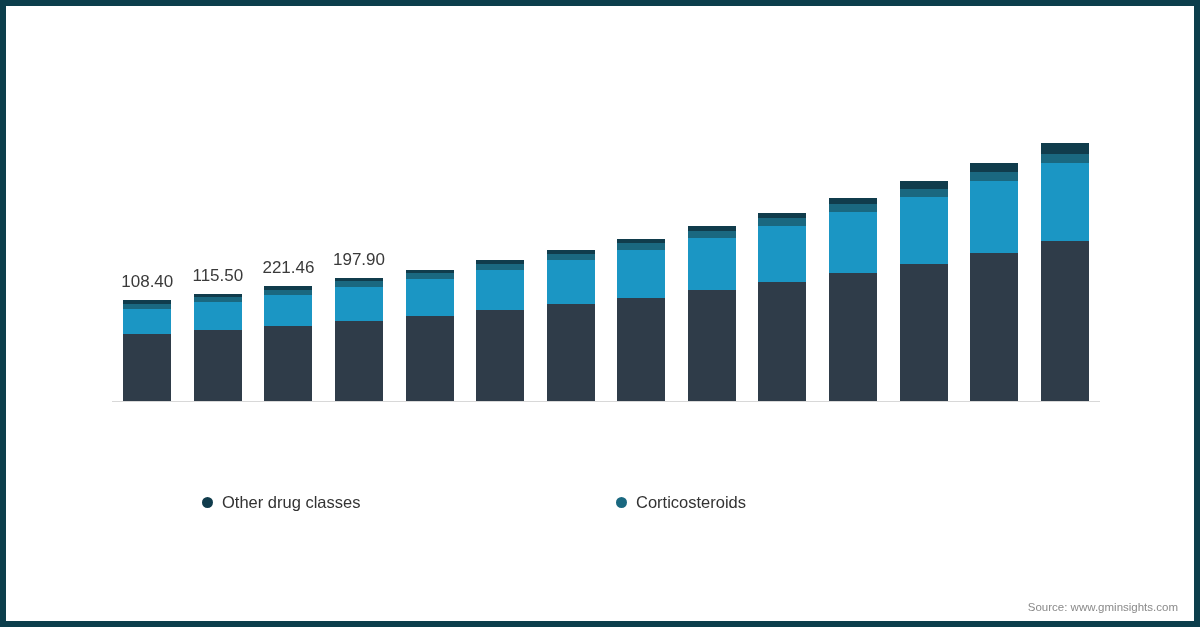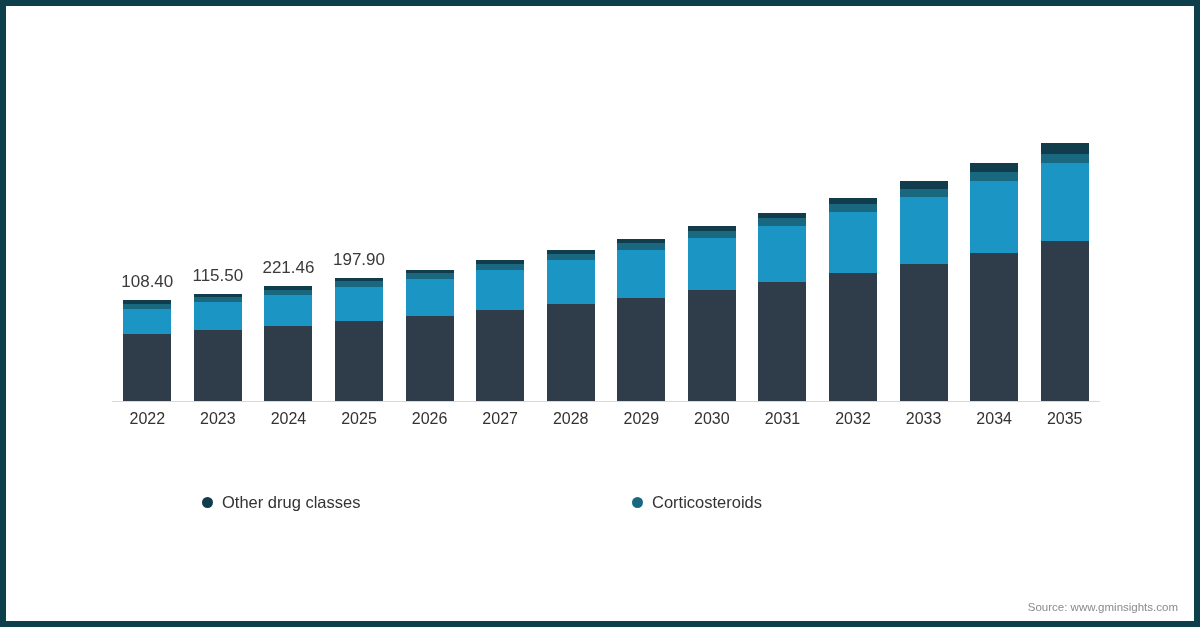--- a/index.html
+++ b/index.html
@@ -221,45 +221,28 @@
           <div class="seg" title="Anti-inflammatory biologics 2034: 159" style="height: 147.943px; background: rgb(47, 60, 73);"></div>
         </div>
         <div class="bar-group" style="left: 928.714px; height: 257.924px;">
           <div class="seg" title="Other drug classes 2035: 11.7" style="height: 10.8864px; background: rgb(16, 60, 76);"></div>
           <div class="seg" title="Corticosteroids 2035: 9.7" style="height: 9.02548px; background: rgb(26, 104, 128);"></div>
           <div class="seg" title="Nonsteroidal anti inflammatory drugs (NSAIDS) 2035: 84.4" style="height: 78.531px; background: rgb(27, 150, 196);"></div>
           <div class="seg" title="Anti-inflammatory biologics 2035: 171.4" style="height: 159.481px; background: rgb(47, 60, 73);"></div>
         </div>
       </div>
 
-    <div id="xaxis">
-
-    <div class="xtick" style="left: 5.28571px;">2022</div>
-        <div class="xtick" style="left: 75.8571px;">2023</div>
-        <div class="xtick" style="left: 146.429px;">2024</div>
-        <div class="xtick" style="left: 217px;">2025</div>
-        <div class="xtick" style="left: 287.571px;">2026</div>
-        <div class="xtick" style="left: 358.143px;">2027</div>
-        <div class="xtick" style="left: 428.714px;">2028</div>
-        <div class="xtick" style="left: 499.286px;">2029</div>
-        <div class="xtick" style="left: 569.857px;">2030</div>
-        <div class="xtick" style="left: 640.429px;">2031</div>
-        <div class="xtick" style="left: 711px;">2032</div>
-        <div class="xtick" style="left: 781.571px;">2033</div>
-        <div class="xtick" style="left: 852.143px;">2034</div>
-        <div class="xtick" style="left: 922.714px;">2035</div>
-      </div>
 
     <div id="legend">
       <div class="legend-row">
         <div class="legend-item" style="left:0px;top:0;">
           <span class="legend-dot" style="background: rgb(16, 60, 76);"></span>
           <span class="legend-text">Other drug classes</span>
         </div>
-        <div class="legend-item" style="left:430px;top:0;">
+        <div class="legend-item" style="left:414px;top:0;">
           <span class="legend-dot" style="background: rgb(26, 104, 128);"></span>
           <span class="legend-text">Corticosteroids</span>
         </div>
       </div>
       <div class="legend-row">
       </div>
     </div>
 
     <div id="source">Source: www.gminsights.com</div>
 

